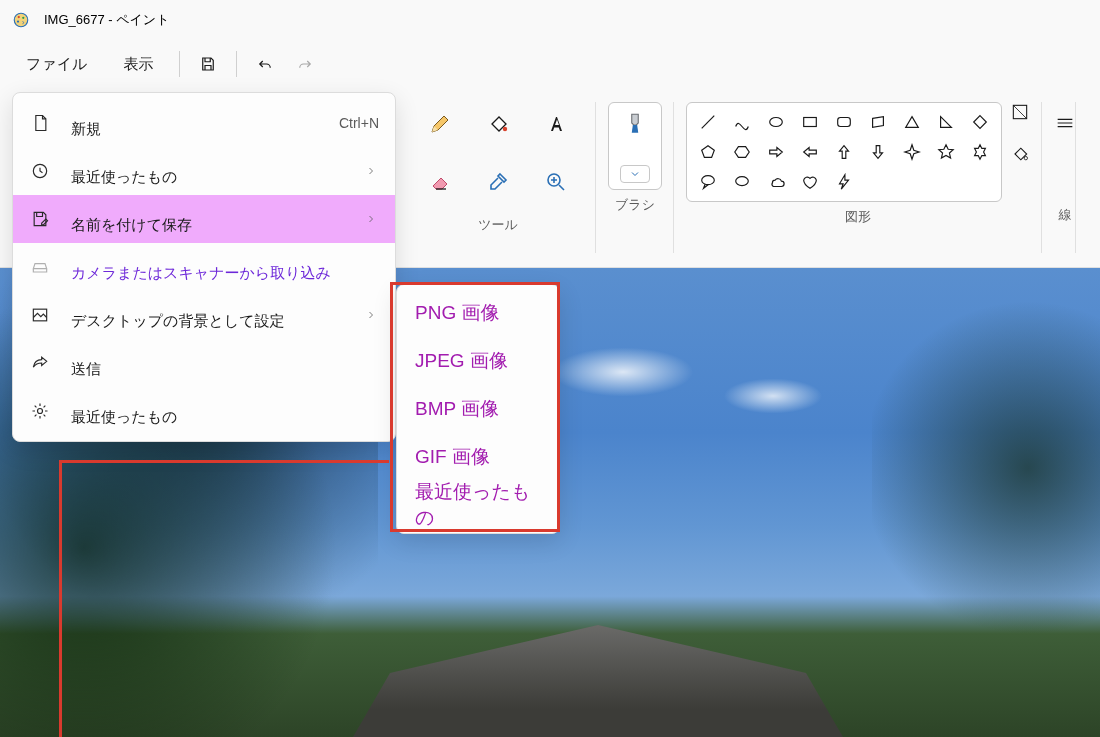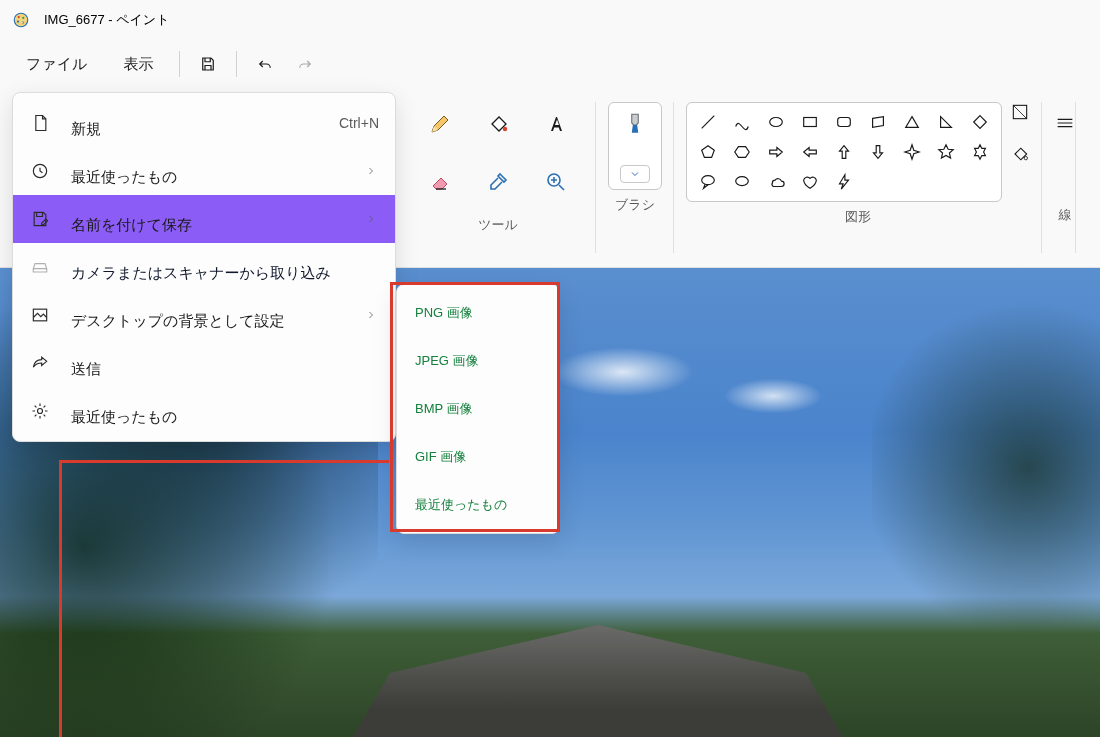--- a/index.html
+++ b/index.html
@@ -39,32 +39,32 @@
 
 .canvas { position: absolute; left: -2px; top: 268px; width: 1104px; height: 469px; background: linear-gradient(180deg,#5a8fcf 0%, #4b84cc 35%, #6196d3 55%, #7ba8da 70%, #3e5e38 78%, #2d4427 100%); overflow: hidden; }
 .tree-left { position: absolute; left: -40px; top: -20px; width: 420px; height: 500px; background: radial-gradient(circle at 30% 60%, rgba(20,40,15,.7), transparent 60%), radial-gradient(circle at 60% 30%, rgba(10,30,10,.6), transparent 55%); filter: contrast(1.2); }
 .tree-right { position: absolute; right: -30px; top: -30px; width: 260px; height: 460px; background: radial-gradient(circle at 60% 50%, rgba(15,35,12,.65), transparent 60%); }
 .clouds { position: absolute; left: 350px; top: 40px; width: 500px; height: 160px; background: radial-gradient(ellipse 80px 30px at 20% 50%, rgba(255,255,255,.85), transparent 70%), radial-gradient(ellipse 100px 35px at 55% 40%, rgba(255,255,255,.8), transparent 70%), radial-gradient(ellipse 70px 25px at 85% 55%, rgba(255,255,255,.75), transparent 70%); }
 .roof { position: absolute; left: 340px; bottom: -8px; width: 520px; height: 120px; background: linear-gradient(180deg,#6a6a68 0%, #3c3c38 70%); clip-path: polygon(2% 100%, 10% 40%, 50% 0%, 90% 40%, 98% 100%); }
 
 
 .file-menu { position: absolute; left: 12px; top: 92px; width: 384px; background: #fdfdfd; border: 1px solid #dcdcdc; border-radius: 8px; box-shadow: 0 8px 24px rgba(0,0,0,.12); padding: 6px 0; z-index: 20; }
 .fm-item { height: 48px; display: flex; align-items: center; padding: 0 16px; font-size: 15px; color: #1a1a1a; position: relative; }
-.fm-item.disabled { color: #0f172a; }
-.fm-item.hover { background: #8b5cf6; }
+.fm-item.disabled { color: #6d28d9; }
+.fm-item.hover { background: #f0abfc; }
 .fm-item .fm-icon { width: 22px; margin-right: 20px; display: flex; align-items: center; justify-content: center; }
 .fm-item .fm-icon svg { width: 20px; height: 20px; stroke: #2a2a2a; fill: none; stroke-width: 1.4; }
 .fm-item.disabled .fm-icon svg { stroke: #b0b0b0; }
 .fm-label { flex: 1; margin-top: 12px; }
 .fm-accel { font-size: 14px; color: #5a5a5a; }
 .fm-chev { width: 16px; display: flex; justify-content: center; }
 
 
 .submenu { position: absolute; left: 396px; top: 284px; width: 164px; background: #fdfdfd; border: 1px solid #dcdcdc; border-radius: 8px; box-shadow: 0 8px 24px rgba(0,0,0,.12); padding: 4px 0; z-index: 21; }
-.sm-item { height: 48px; display: flex; align-items: center; padding: 0 18px; font-size: 13px; color: #15803d; }
+.sm-item { height: 48px; display: flex; align-items: center; padding: 0 18px; font-size: 19px; color: #a21caf; }
 
 
 .hl-box { position: absolute; border: 3px solid #d93a2e; z-index: 30; pointer-events: none; }
 .hl1 { left: 390px; top: 282px; width: 170px; height: 250px; }
 .hl-line-v { position: absolute; left: 59px; top: 460px; width: 3px; height: 280px; background: #d93a2e; z-index: 30; }
 .hl-line-h { position: absolute; left: 59px; top: 460px; width: 330px; height: 3px; background: #d93a2e; z-index: 30; }
 </style>
 </head>
 <body>
 

